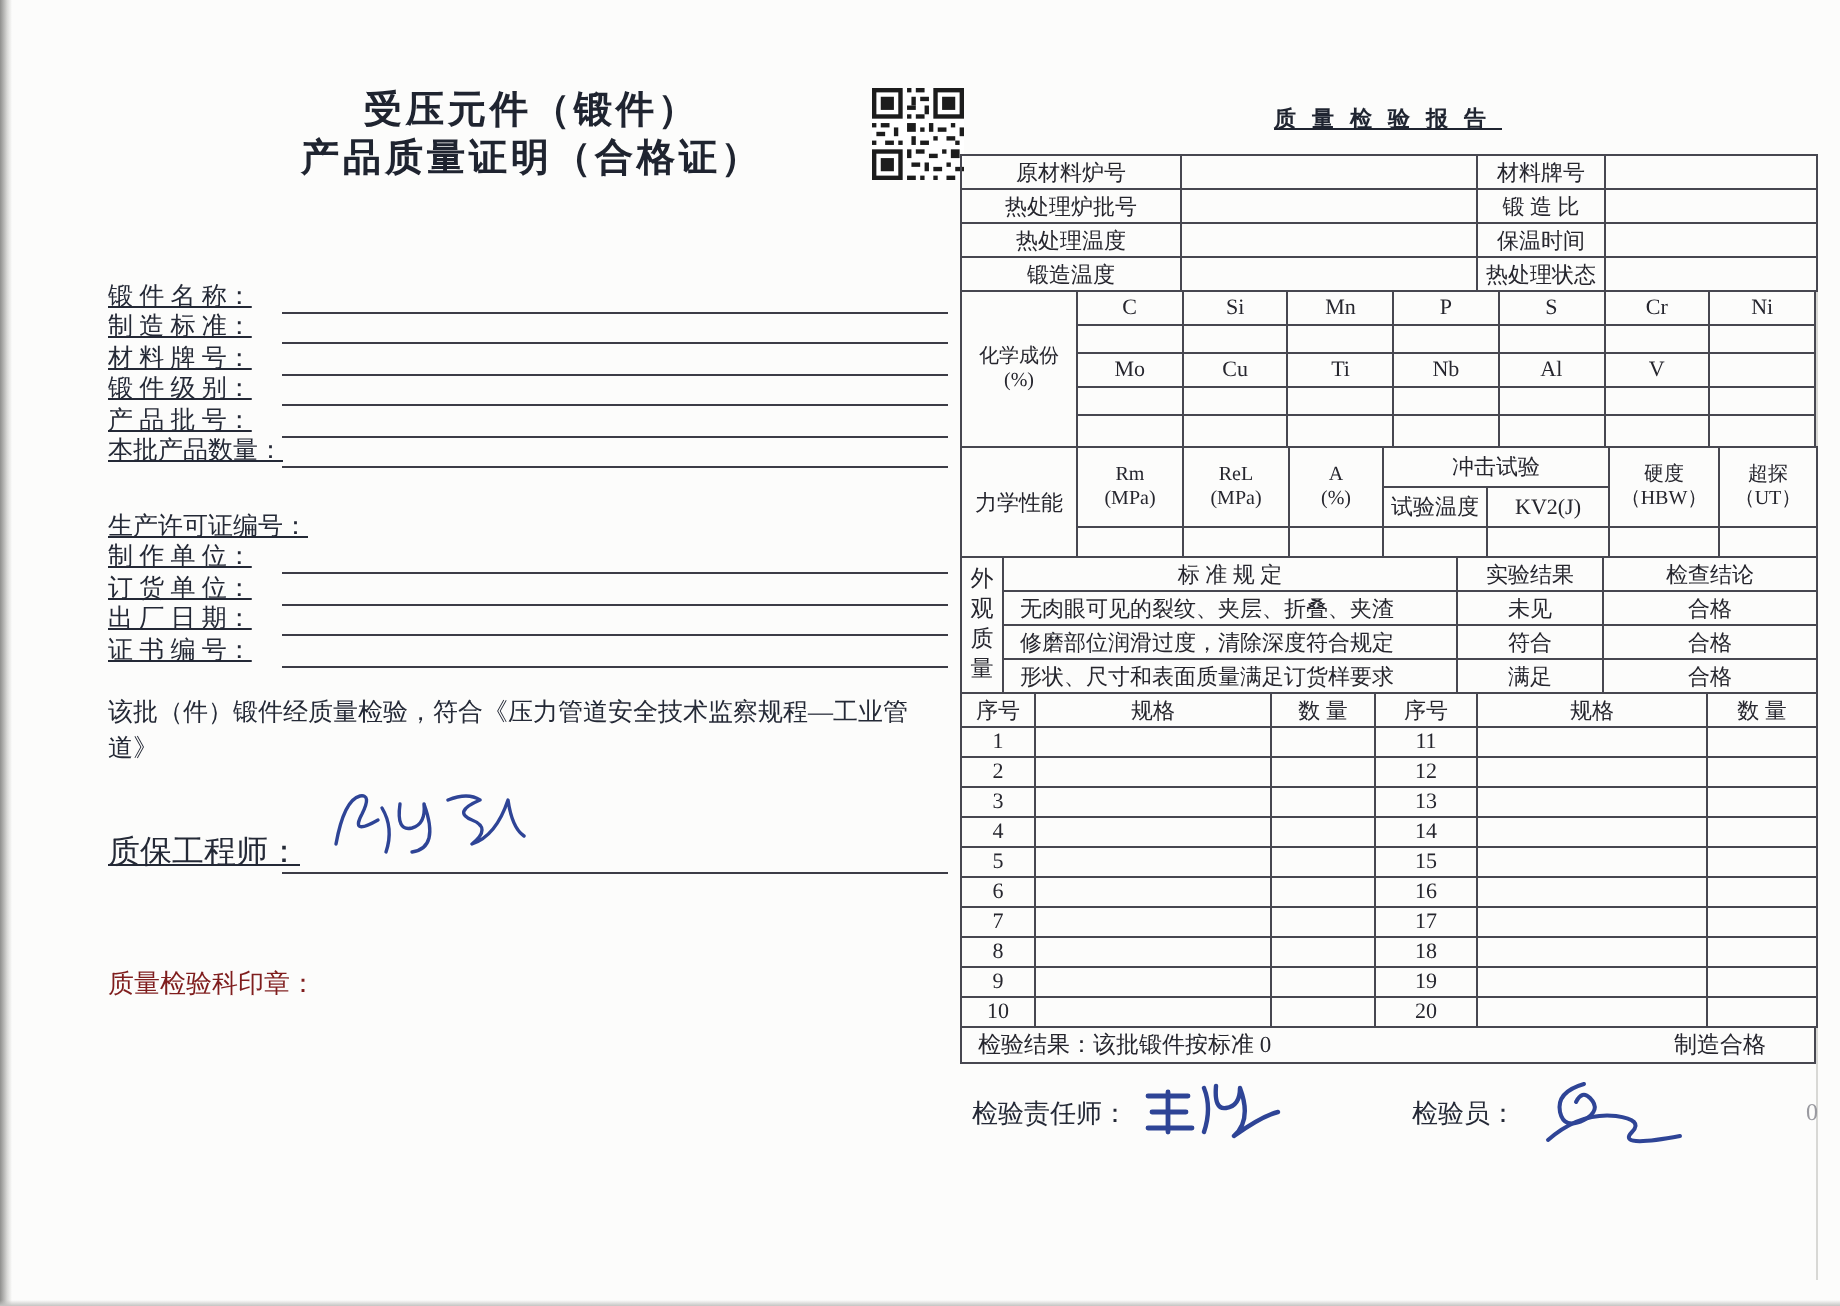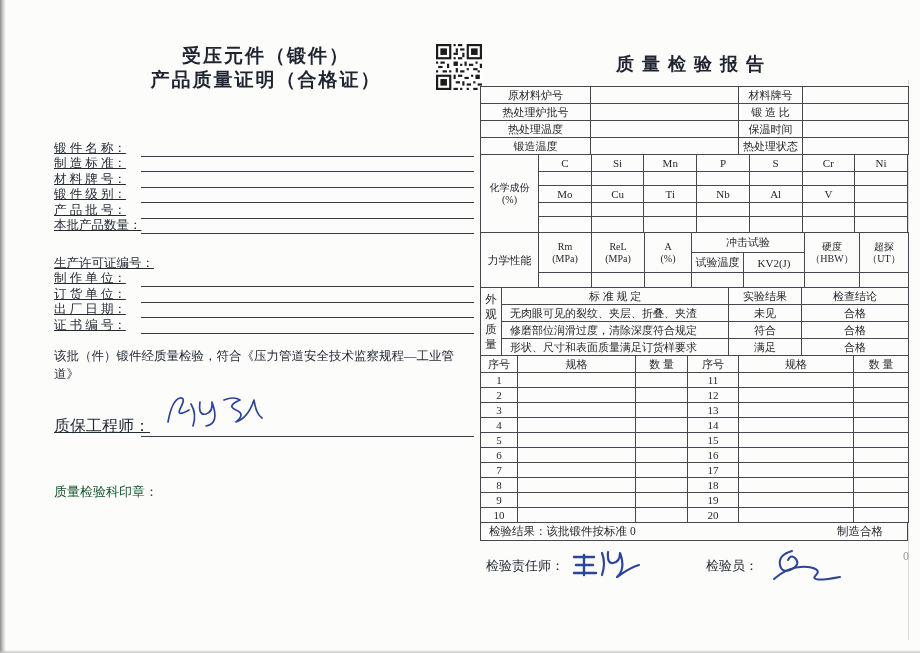--- a/index.html
+++ b/index.html
@@ -30,26 +30,26 @@
   .b1 { margin-top:49px; }
   .b2 { margin-top:22px; }
 
   .statement { margin:13px 0 0 30px; width:424px; font-size:12.5px; line-height:18px; color:#242936; }
   .statement .indent { display:block; padding-left:172px; }
   .uline { text-decoration:underline; }
 
   .qa-row { position:absolute; left:30px; top:419px; width:420px; display:flex; align-items:flex-end; height:18px; }
   .qa-row .flabel { width:87px; font-size:16px; }
   .qa-sig { position:absolute; left:130px; top:388px; }
-  .seal-label { position:absolute; left:30px; top:483px; font-size:13px; color:#14532d; }
+  .seal-label { position:absolute; left:30px; top:483px; font-size:13px; color:#7f1d1d; }
 
   
   .right-half { position:absolute; left:470px; top:0; width:450px; height:653px; }
   .r-title { margin:52px 0 0 10px; width:428px; text-align:center;
-    font-size:18px; font-weight:700; letter-spacing:8px; color:#1f2430; }
+    font-size:11px; font-weight:700; letter-spacing:8px; color:#1f2430;text-decoration:underline; }
   .rtables { margin:11px 0 0 10px; width:428px; }
   table { border-collapse:collapse; table-layout:fixed; width:428px; margin-top:-1px; }
   td { border:1px solid #474750; font-size:11px; text-align:center;
        padding:0 2px; overflow:hidden; white-space:nowrap; color:#26262e; }
   .t-info tr  { height:17px; }
   .t-chem .hrow { height:17px; }
   .t-chem .vrow { height:14px; }
   .t-chem .vrow2 { height:16px; }
   .t-mech .h1 { height:20px; }
   .t-mech .vrow { height:15px; }

